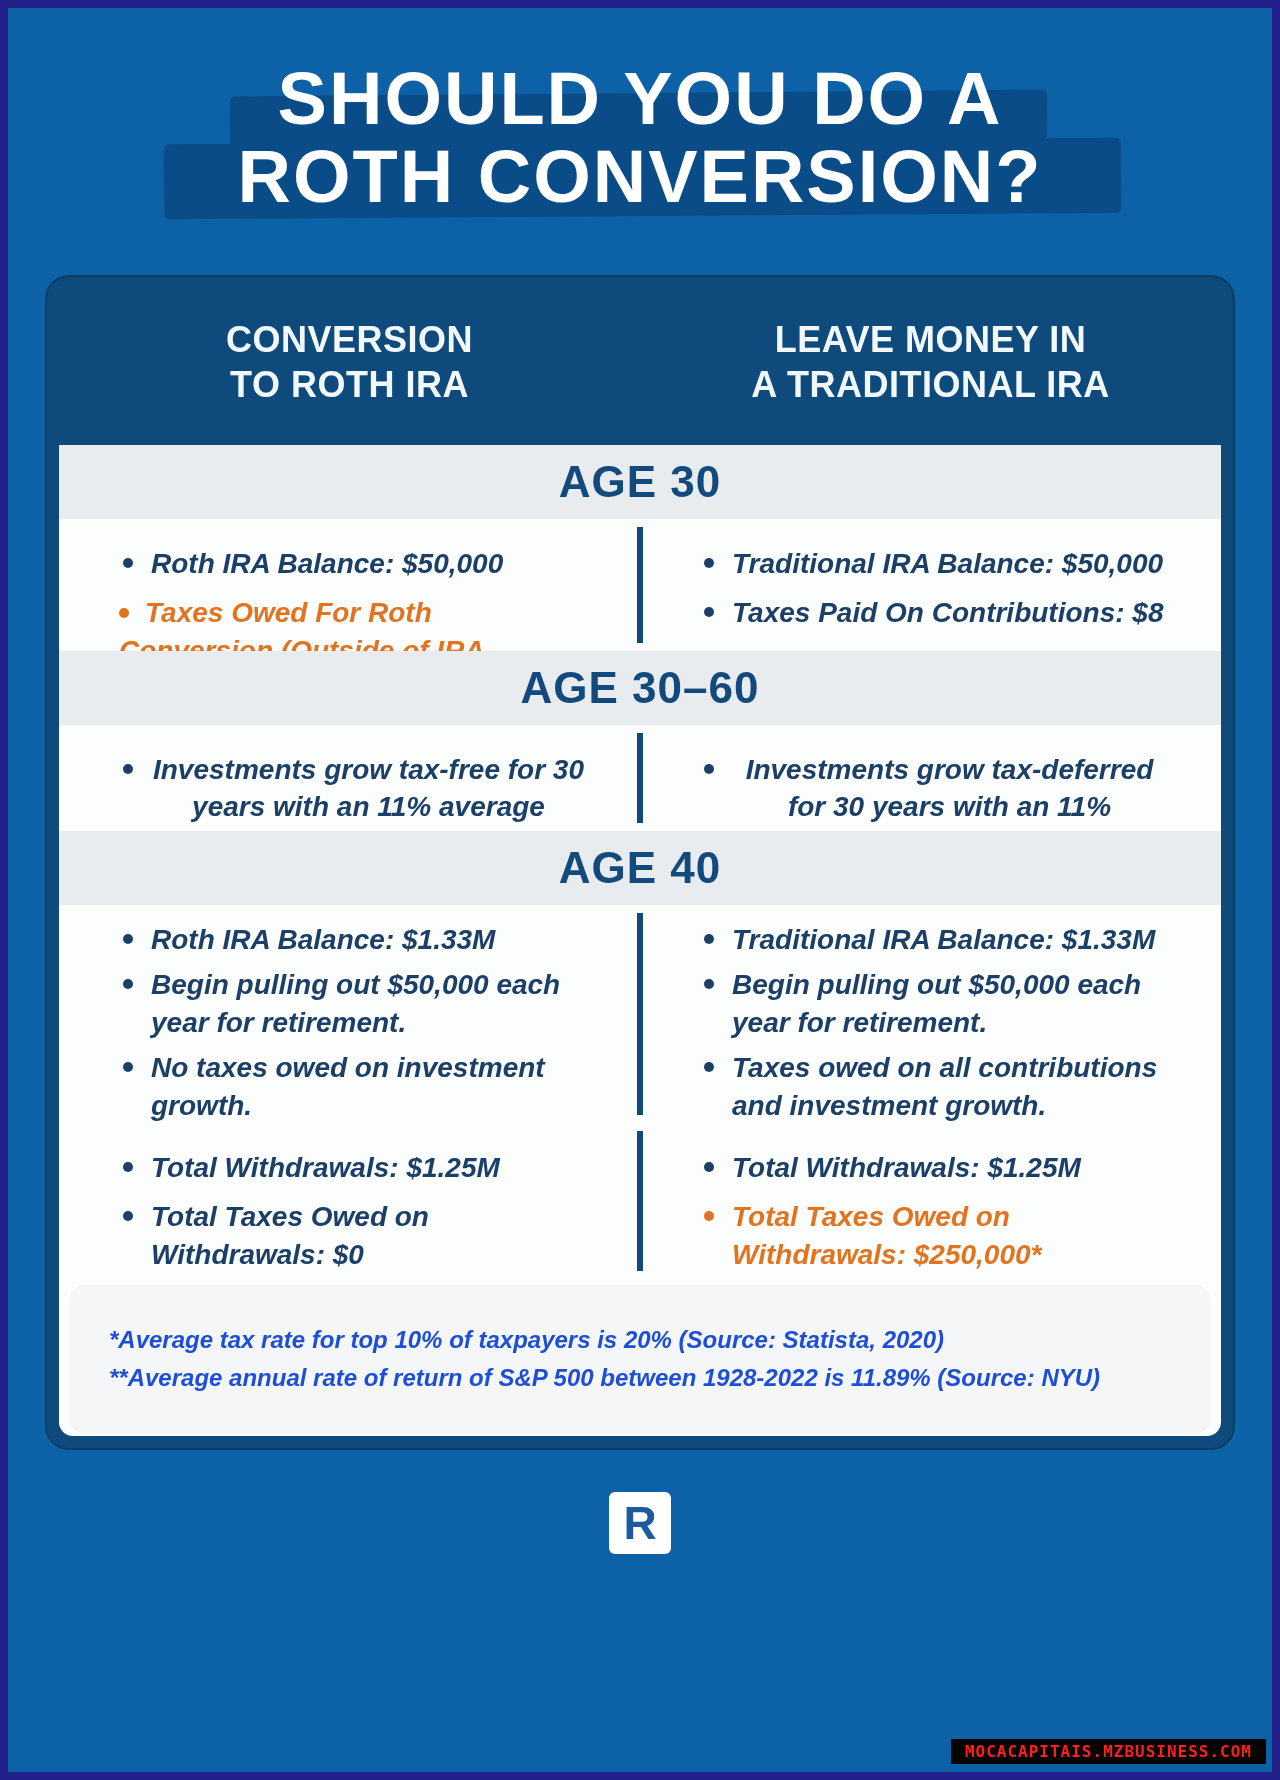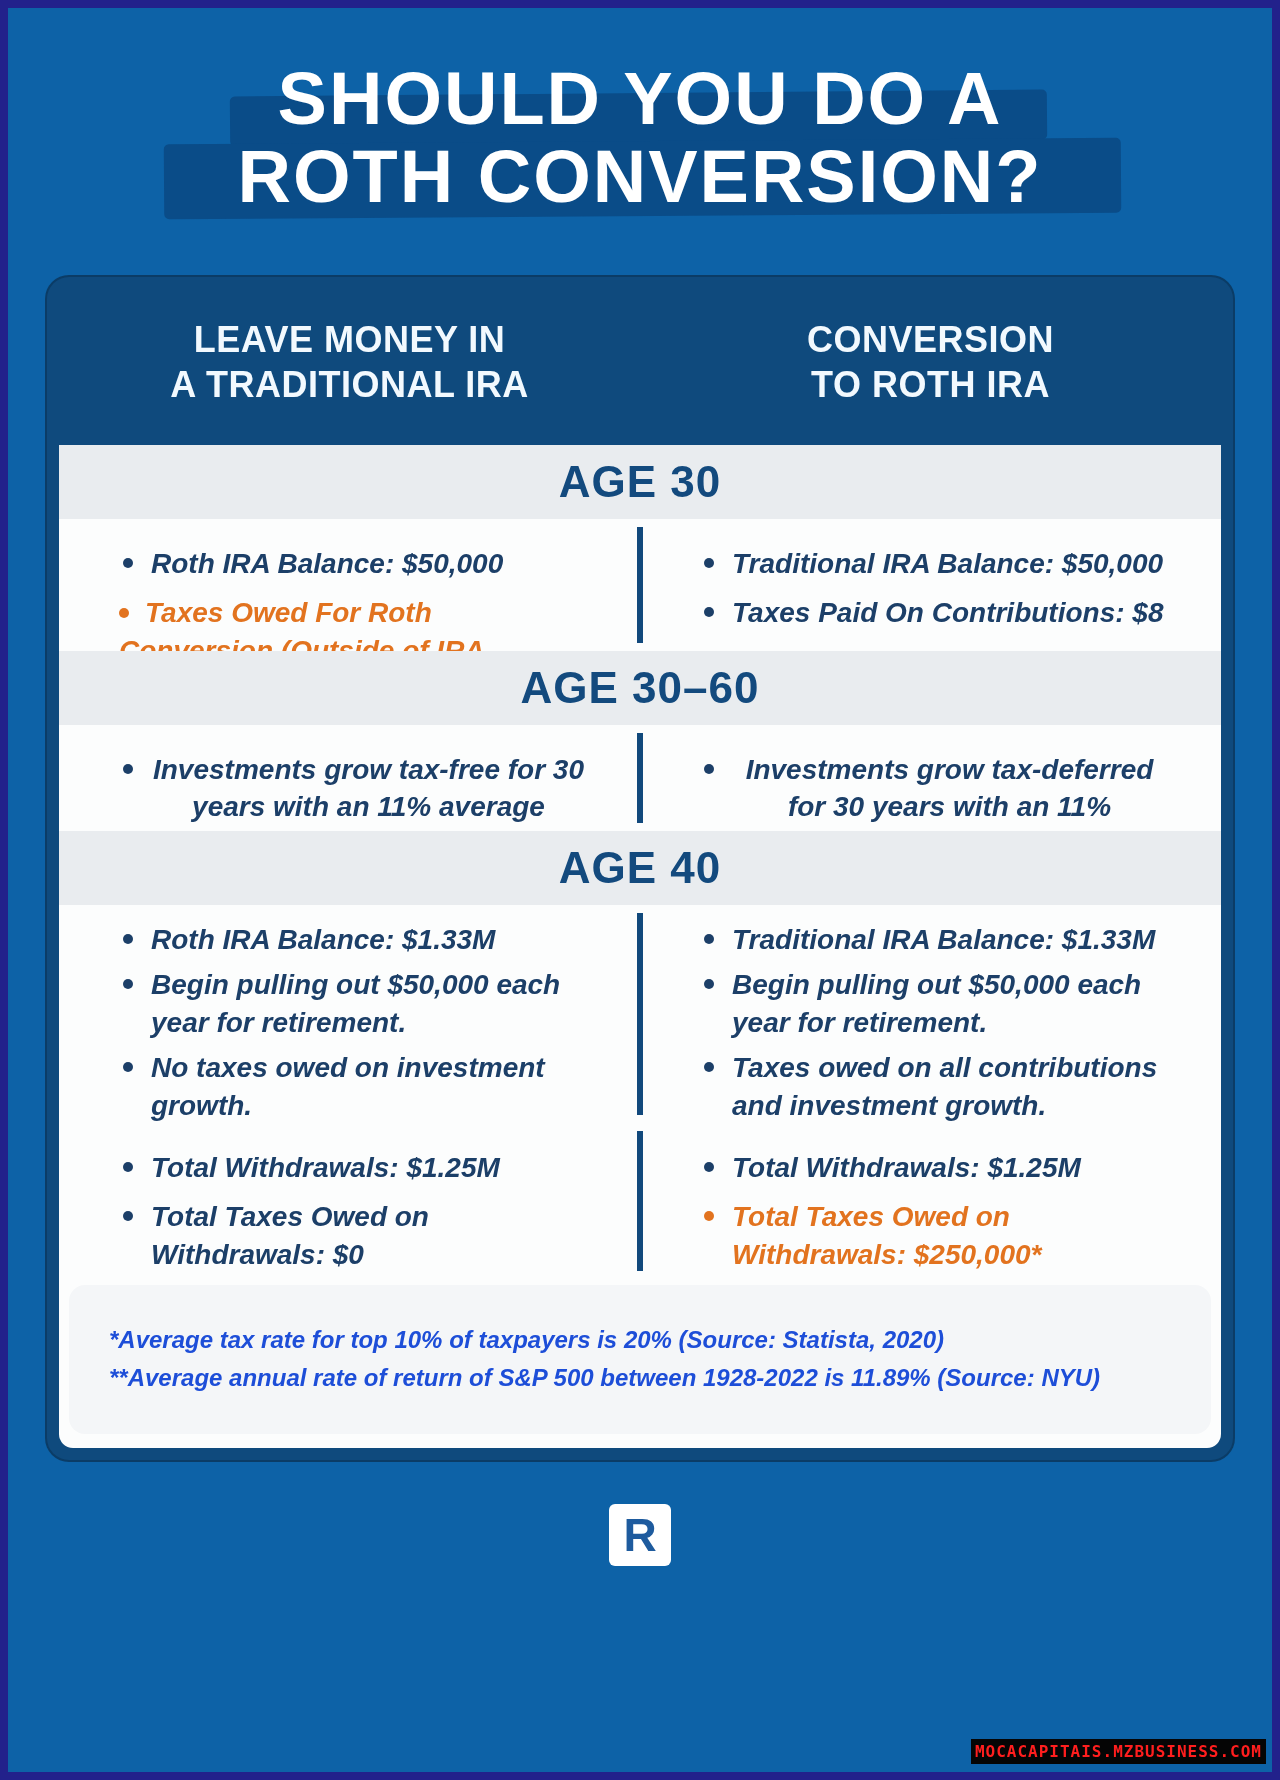--- a/index.html
+++ b/index.html
@@ -40,21 +40,20 @@
   .table-header { display:flex; height:168px; }
   .hcell {
     flex:1; text-align:center; padding-top:40px;
     color:#f2f9fe; font-size:36px; font-weight:bold; line-height:1.25;
     letter-spacing:0.5px;
   }
   .table-body {
     background:#fcfdfd;
     border-radius:0 0 14px 14px;
     overflow:hidden;
-    padding-bottom:12px;
   }
   .band {
     height:74px; background:#e9ecef;
     display:flex; align-items:center; justify-content:center;
   }
   .band span {
     color:#134a7e; font-size:44px; font-weight:bold; letter-spacing:1px;
   }
   .content-row { display:flex; position:relative; overflow:hidden; }
   .content-row::after {
@@ -99,21 +98,21 @@
     background:#ffffff; border-radius:6px;
     display:flex; align-items:center; justify-content:center;
   }
   .logo span { color:#1e5b9e; font-size:46px; font-weight:bold; line-height:1; }
 
   .watermark {
     position:absolute; right:14px; bottom:16px;
     background:#050505; color:#ff1e1e;
     font-family:"DejaVu Sans Mono", monospace;
     font-size:16px; font-weight:bold; letter-spacing:1px;
-    padding:3px 4px;
+    padding:3px 14px;
   }
 </style>
 </head>
 <body>
 
 <div class="canvas">
 
   <div class="title-wrap">
     <div class="title-line">
       <span class="stroke s1"></span>
@@ -122,26 +121,26 @@
     <div class="title-line">
       <span class="stroke s2"></span>
       <span class="title-text">ROTH CONVERSION?</span>
     </div>
   </div>
 
   <div class="table">
 
     <div class="table-header">
       <div class="hcell">
+        <span>CONVERSION</span><br>
+        <span>TO ROTH IRA</span>
+      </div>
+      <div class="hcell">
         <span>LEAVE MONEY IN</span><br>
         <span>A TRADITIONAL IRA</span>
-      </div>
-      <div class="hcell">
-        <span>CONVERSION</span><br>
-        <span>TO ROTH IRA</span>
       </div>
     </div>
 
     <div class="table-body">
 
       <div class="band">
         <span>AGE 30</span>
       </div>
       <div class="content-row r1">
         <div class="cell">

